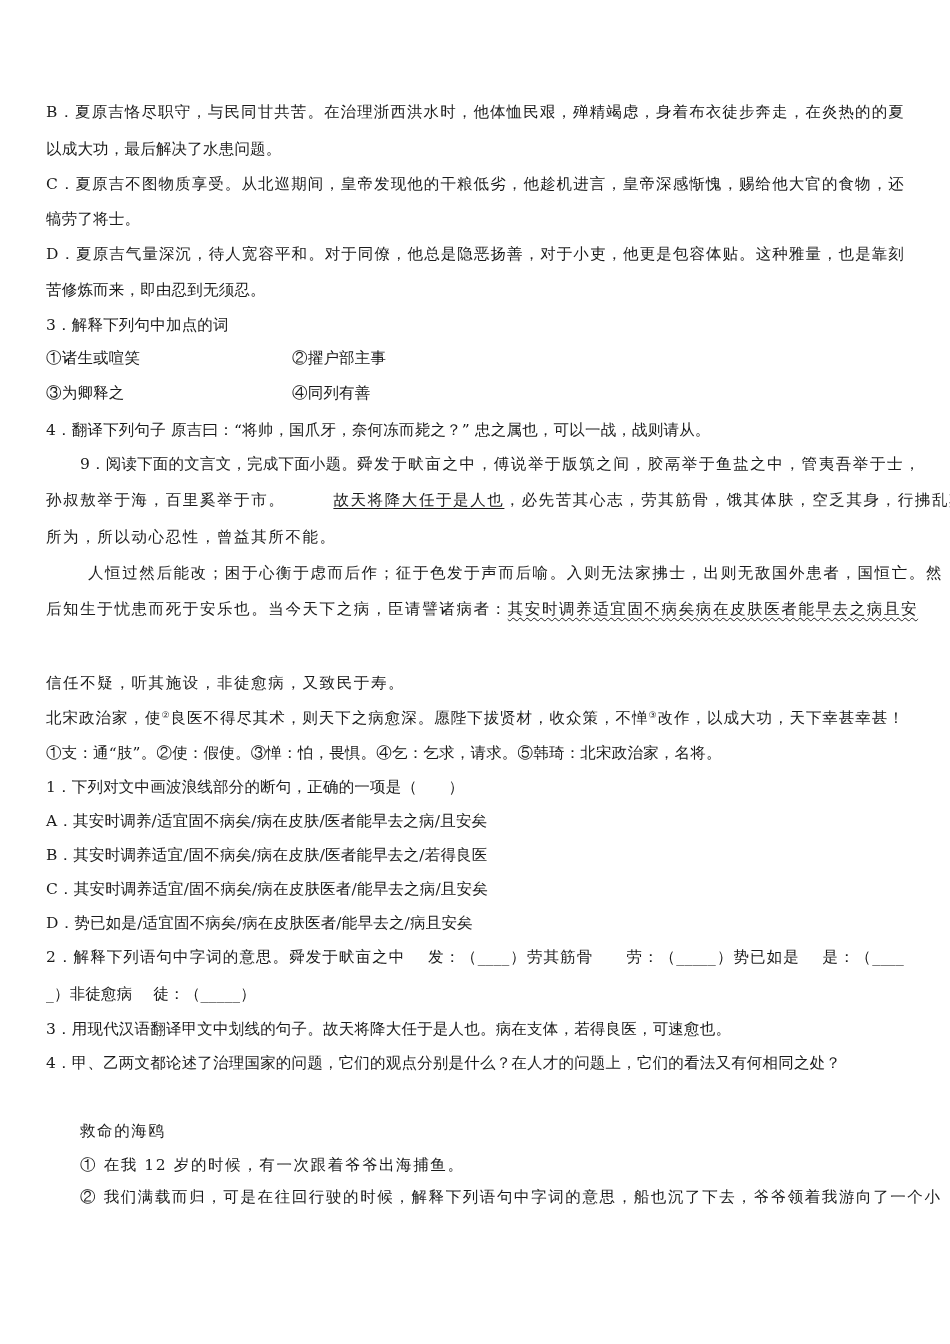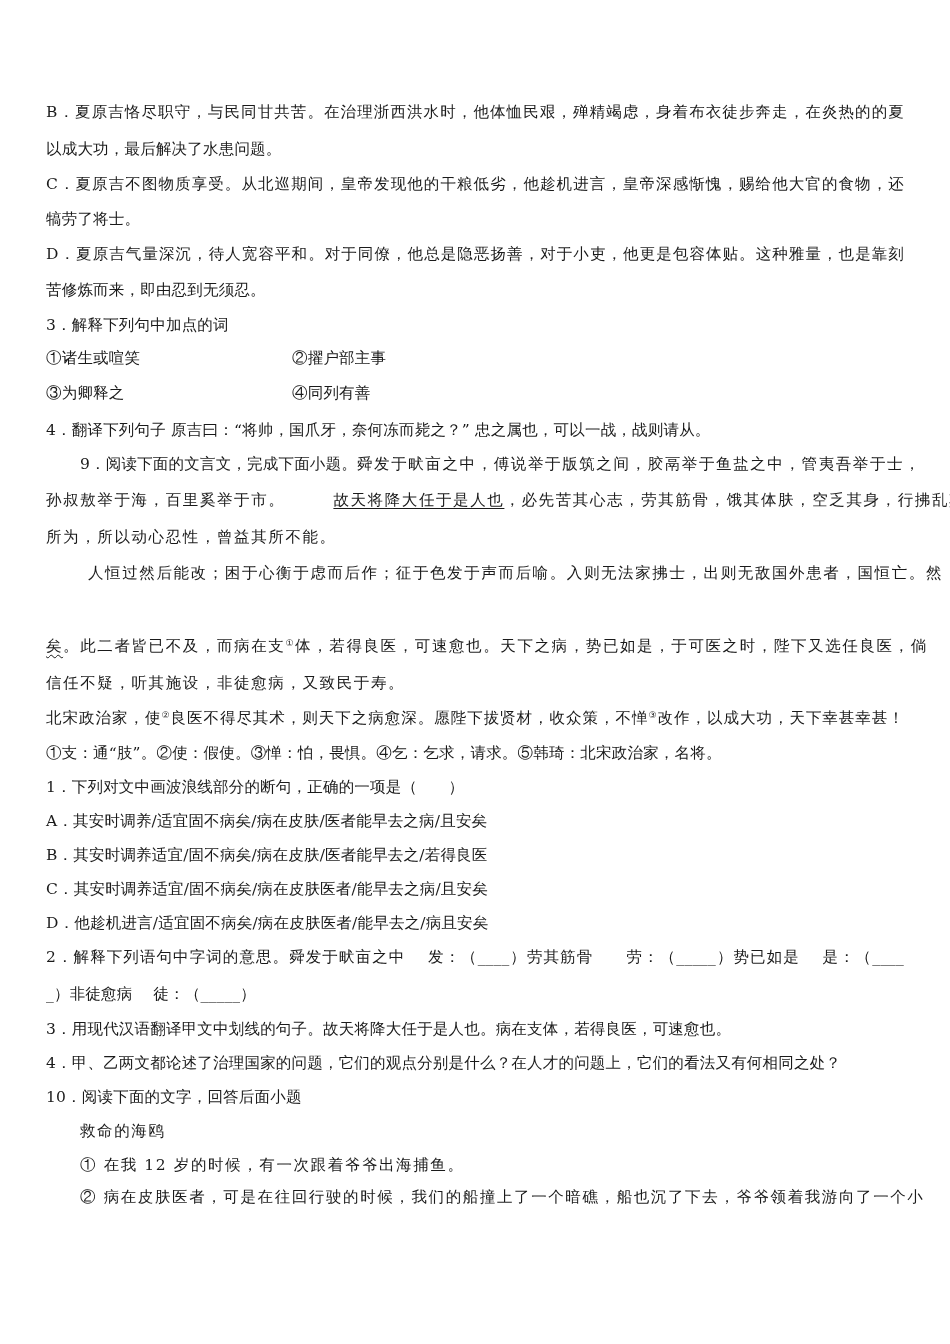--- a/index.html
+++ b/index.html
@@ -34,39 +34,38 @@
 
   <div class="line" style="top:454px; left:80px; width:824px; text-align-last: justify;">
     <span>9．阅读下面的文言文，完成下面小题。</span><span class="kai">舜发于畎亩之中，傅说举于版筑之间，胶鬲举于鱼盐之中，管夷吾举于士，</span>
   </div>
   <div class="line kai just" style="top:490px">
     <span>孙叔敖举于海，百里奚举于市。</span><span class="ul">故天将降大任于是人也</span><span>，必先苦其心志，劳其筋骨，饿其体肤，空乏其身，行拂乱其</span>
   </div>
   <div class="line kai" style="top:527px">所为，所以动心忍性，曾益其所不能。</div>
 
   <div class="line kai" style="top:563px; left:88px; width:824px; text-align-last: justify;">人恒过然后能改；困于心衡于虑而后作；征于色发于声而后喻。入则无法家拂士，出则无敌国外患者，国恒亡。然</div>
-  <div class="line kai just" style="top:636px">
-    <span class="wavy">矣</span><span>。此二者皆已不及，而病在支</span><sup>①</sup><span>体，若得良医，可速愈也。天下之病，势已如是，于可医之时，陛下又选任良医，倘</span>
+  <div class="line kai just" style="top:599px">
+    <span>后知生于忧患而死于安乐也。当今天下之病，臣请譬诸病者：</span><span class="wavy">其安时调养适宜固不病矣病在皮肤医者能早去之病且安</span>
   </div>
   <div class="line kai" style="top:673px">信任不疑，听其施设，非徒愈病，又致民于寿。</div>
 
   <div class="line just" style="top:708px">
     <span>北宋政治家，使</span><sup>②</sup><span>良医不得尽其术，则天下之病愈深。愿陛下拔贤材，收众策，不惮</span><sup>③</sup><span>改作，以成大功，天下幸甚幸甚！</span>
   </div>
   <div class="line" style="top:743px">①支：通“肢”。②使：假使。③惮：怕，畏惧。④乞：乞求，请求。⑤韩琦：北宋政治家，名将。</div>
 
   <div class="line" style="top:777px">1．下列对文中画波浪线部分的断句，正确的一项是（　　）</div>
   <div class="line" style="top:811px">A．其安时调养/适宜固不病矣/病在皮肤/医者能早去之病/且安矣</div>
   <div class="line" style="top:845px">B．其安时调养适宜/固不病矣/病在皮肤/医者能早去之/若得良医</div>
   <div class="line" style="top:879px">C．其安时调养适宜/固不病矣/病在皮肤医者/能早去之病/且安矣</div>
-  <div class="line" style="top:913px">D．他趁机进言/适宜固不病矣/病在皮肤医者/能早去之/病且安矣</div>
+  <div class="line" style="top:913px">D．势已如是/适宜固不病矣/病在皮肤医者/能早去之/病且安矣</div>
 
   <div class="line just" style="top:947px">2．解释下列语句中字词的意思。舜发于畎亩之中　 发：（____）劳其筋骨　　劳：（_____）势已如是　  是：（____</div>
   <div class="line" style="top:984px">_）非徒愈病　  徒：（_____）</div>
   <div class="line" style="top:1019px">3．用现代汉语翻译甲文中划线的句子。故天将降大任于是人也。病在支体，若得良医，可速愈也。</div>
   <div class="line" style="top:1053px">4．甲、乙两文都论述了治理国家的问题，它们的观点分别是什么？在人才的问题上，它们的看法又有何相同之处？</div>
 
-  <div class="line" style="top:1087px">10．阅读下面的文字，回答后面小题</div>
   <div class="line kai" style="top:1121px; left:80px">救命的海鸥</div>
   <div class="line kai" style="top:1155px; left:80px">① 在我 12 岁的时候，有一次跟着爷爷出海捕鱼。</div>
-  <div class="line kai" style="top:1187px; left:80px; width:824px; text-align-last: justify;">② 病在皮肤医者，可是在往回行驶的时候，我们的船撞上了一个暗礁，船也沉了下去，爷爷领着我游向了一个小</div>
+  <div class="line kai" style="top:1187px; left:80px; width:824px; text-align-last: justify;">② 我们满载而归，可是在往回行驶的时候，解释下列语句中字词的意思，船也沉了下去，爷爷领着我游向了一个小</div>
 
 </div>
 
 </body></html>

